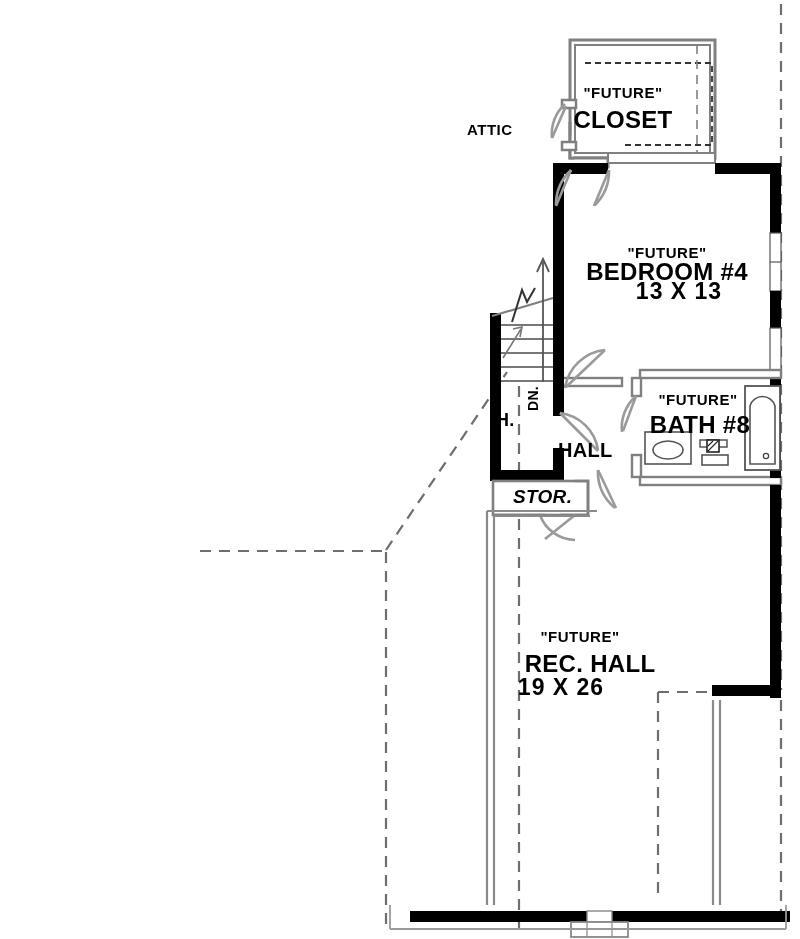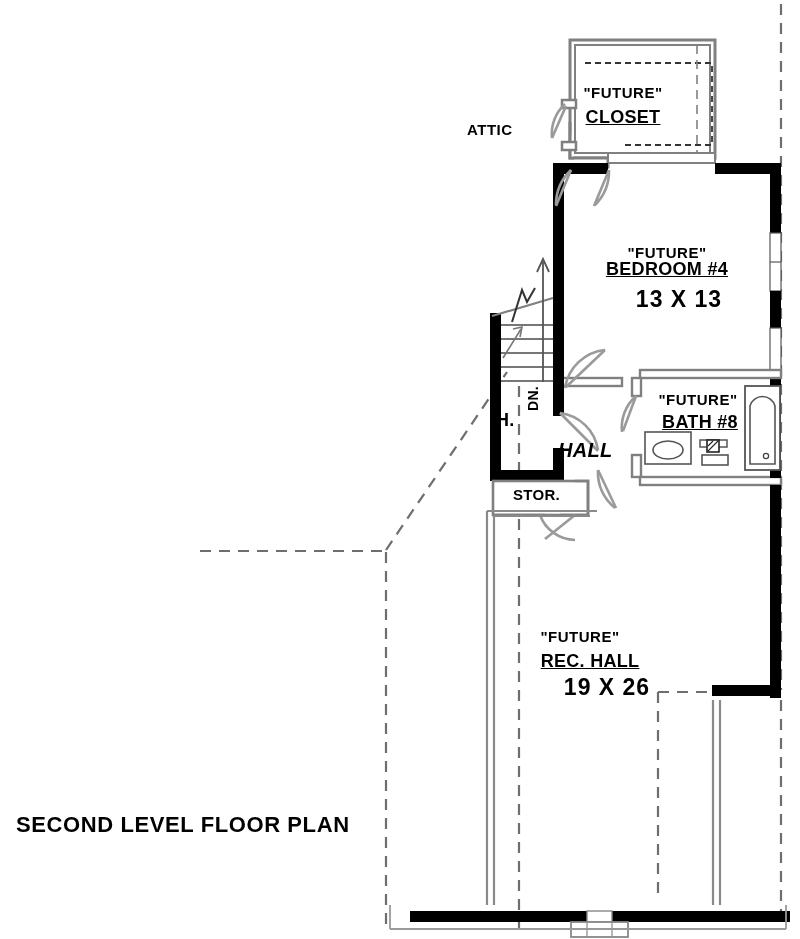--- a/index.html
+++ b/index.html
@@ -31,26 +31,26 @@
     color: #000000;
     font-family: "Liberation Sans", sans-serif;
     font-weight: bold;
     white-space: nowrap;
     letter-spacing: 0.2px;
     line-height: 1;
     -webkit-font-smoothing: none;
   }
   .lbl.center { transform: translateX(-50%); }
   .lbl-future { font-size: 15px; letter-spacing: 0.5px; }
-  .lbl-room   { font-size: 18px; letter-spacing: 0.3px; text-decoration: underline; }
+  .lbl-room   { font-size: 24px; letter-spacing: 0.3px; }
   .lbl-dim    { font-size: 23px; letter-spacing: 1px; }
   .lbl-attic  { font-size: 15px; letter-spacing: 0.5px; }
   .lbl-hall   { font-size: 20px; letter-spacing: 0.3px; }
   .lbl-h      { font-size: 18px; letter-spacing: 0.3px; }
-  .lbl-stor   { font-size: 15px; letter-spacing: 0.3px; }
+  .lbl-stor   { font-size: 19px; letter-spacing: 0.3px; font-style: italic; }
   .lbl-dn {
     font-size: 14px;
     letter-spacing: 0.3px;
     transform: rotate(-90deg);
     transform-origin: left bottom;
   }
   .lbl-title {
     font-size: 22px;
     letter-spacing: 0.6px;
   }
@@ -270,29 +270,28 @@
 
   </svg>
 
   <div class="lbl lbl-attic" style="left:467px; top:122px;">ATTIC</div>
 
   <div class="lbl lbl-future center" style="left:623px; top:85px;">"FUTURE"</div>
   <div class="lbl lbl-room center" style="left:623px; top:108px;">CLOSET</div>
 
   <div class="lbl lbl-future center" style="left:667px; top:245px;">"FUTURE"</div>
   <div class="lbl lbl-room center" style="left:667px; top:260px;">BEDROOM #4</div>
-  <div class="lbl lbl-dim center" style="left:679px; top:288px;">13 X 13</div>
+  <div class="lbl lbl-dim center" style="left:679px; top:280px;">13 X 13</div>
 
   <div class="lbl lbl-future center" style="left:698px; top:392px;">"FUTURE"</div>
   <div class="lbl lbl-room center" style="left:700px; top:413px;">BATH #8</div>
 
   <div class="lbl lbl-h" style="left:496px; top:411px;">H.</div>
   <div class="lbl lbl-dn" style="left:540px; top:397px;">DN.</div>
-  <div class="lbl lbl-hall" style="left:558px; top:440px;font-style:italic;">HALL</div>
+  <div class="lbl lbl-hall" style="left:558px; top:440px;">HALL</div>
   <div class="lbl lbl-stor" style="left:513px; top:487px;">STOR.</div>
 
   <div class="lbl lbl-future center" style="left:580px; top:629px;">"FUTURE"</div>
   <div class="lbl lbl-room center" style="left:590px; top:652px;">REC. HALL</div>
-  <div class="lbl lbl-dim center" style="left:607px; top:676px;">19 X 26</div>
-
-  <div class="lbl lbl-title" style="left:16px; top:814px;">SECOND LEVEL FLOOR PLAN</div>
+  <div class="lbl lbl-dim center" style="left:561px; top:676px;">19 X 26</div>
+
 
 </div>
 
 </body></html>

